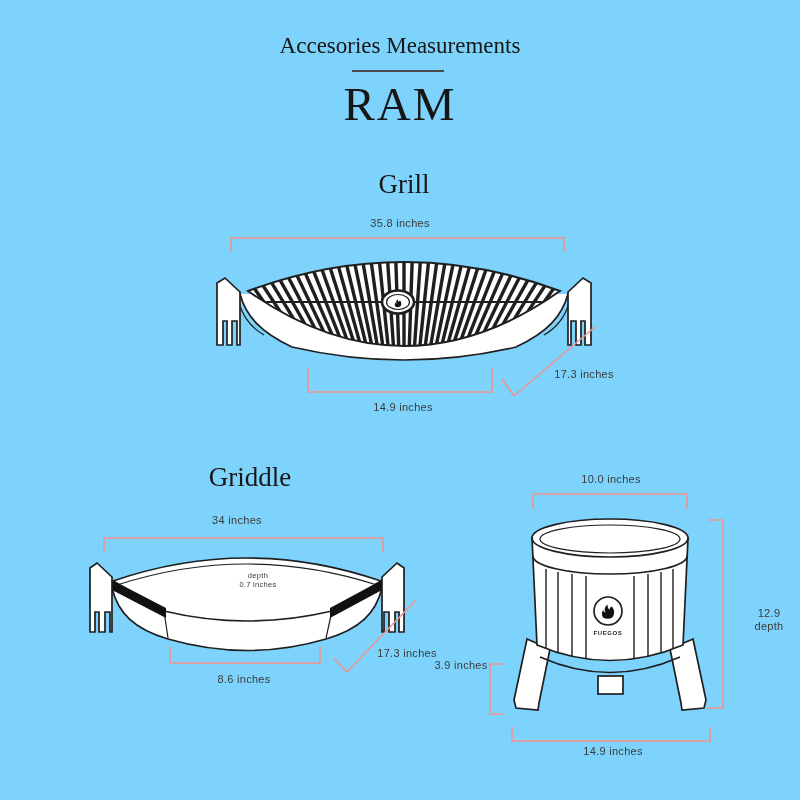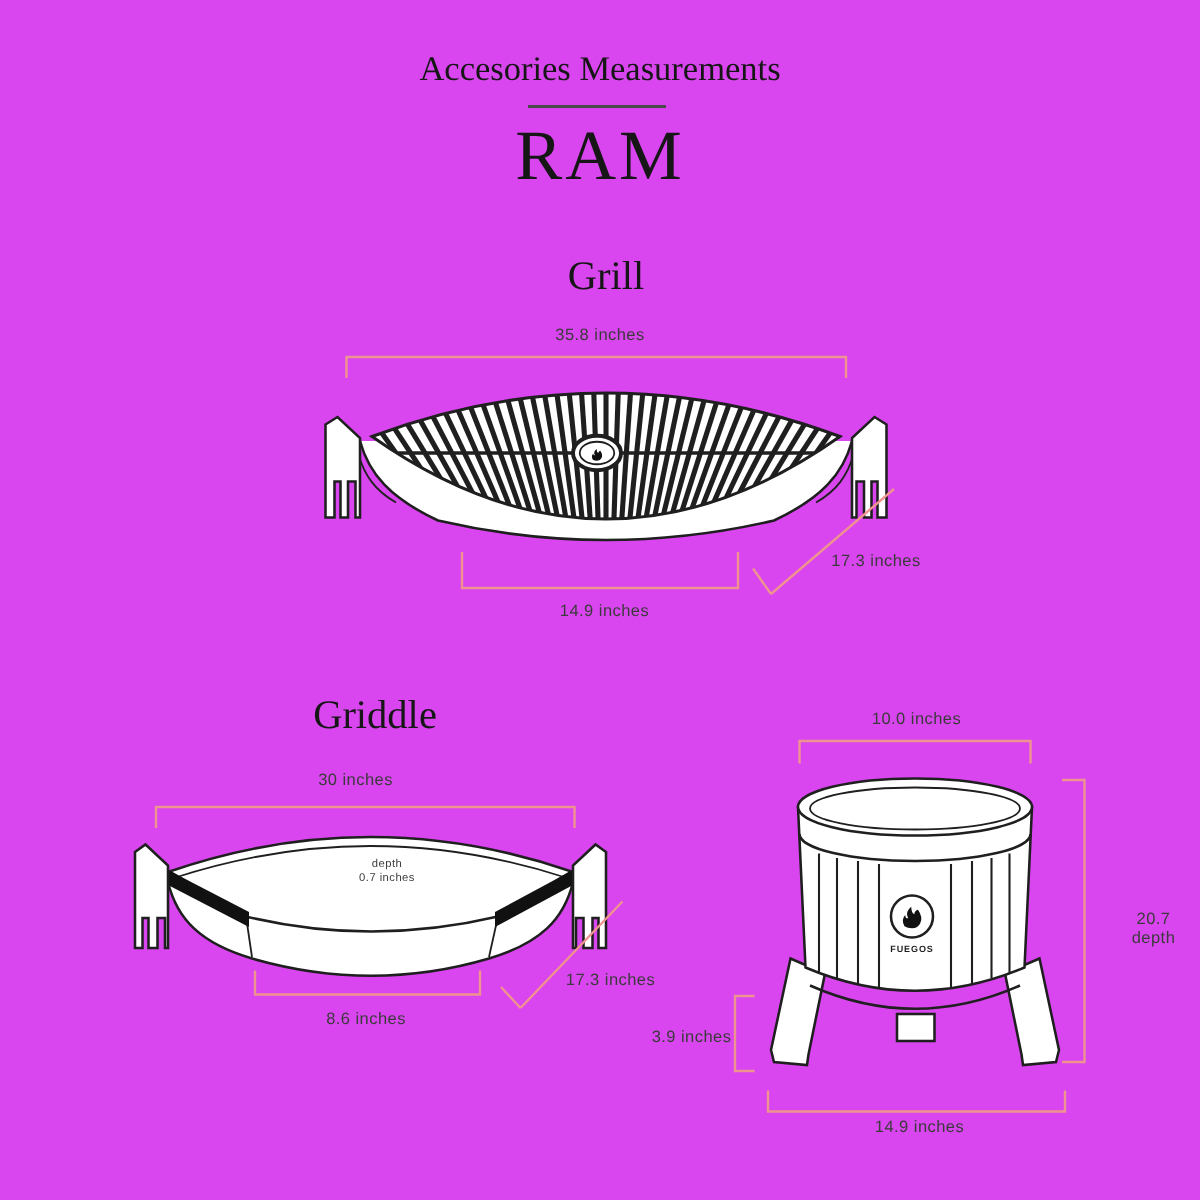--- a/index.html
+++ b/index.html
@@ -1,16 +1,16 @@
 <!DOCTYPE html>
 <html><head>
 <meta charset="utf-8">
 <style>
   html,body{margin:0;padding:0;background:#fff;}
-  #stage{position:relative;width:800px;height:800px;background:#d946ef;overflow:hidden;
+  #stage{position:relative;width:800px;height:800px;background:#7dd3fc;overflow:hidden;
          font-family:"Liberation Sans",sans-serif;}
   #art{position:absolute;left:0;top:0;width:800px;height:800px;}
   .lbl{position:absolute;transform:translate(-50%,-50%);color:#3b3b3b;
        font-family:"Liberation Sans",sans-serif;letter-spacing:.3px;white-space:nowrap;
        text-align:center;line-height:1.2;}
   .title{position:absolute;transform:translate(-50%,-50%);color:#161616;
          font-family:"Liberation Serif","DejaVu Serif",serif;font-weight:400;white-space:nowrap;}
   .hdr{font-weight:400;}
   .divider{position:absolute;background:#4a4a4a;height:1.5px;}
   .two-line span{display:block;margin-left:24px;}
@@ -152,29 +152,29 @@
   <div class="title hdr" style="left:400px;top:46px;font-size:23px;">Accesories Measurements</div>
   <div class="divider" style="left:352px;top:70px;width:92px;"></div>
   <div class="title" style="left:400px;top:104px;font-size:47px;letter-spacing:2px;">RAM</div>
 
   <div class="title" style="left:404px;top:184px;font-size:27px;">Grill</div>
   <div class="lbl" style="left:400px;top:224px;font-size:11px;">35.8 inches</div>
   <div class="lbl" style="left:584px;top:375px;font-size:11px;">17.3 inches</div>
   <div class="lbl" style="left:403px;top:408px;font-size:11px;">14.9 inches</div>
 
   <div class="title" style="left:250px;top:477px;font-size:27px;">Griddle</div>
-  <div class="lbl" style="left:237px;top:521px;font-size:11px;">30 inches</div>
+  <div class="lbl" style="left:237px;top:521px;font-size:11px;">34 inches</div>
   <div class="lbl two-line" style="left:246px;top:580px;font-size:7.5px;">
     <span>depth</span>
     <span>0.7 inches</span>
   </div>
   <div class="lbl" style="left:407px;top:654px;font-size:11px;">17.3 inches</div>
   <div class="lbl" style="left:244px;top:680px;font-size:11px;text-align:right;">8.6 inches</div>
 
   <div class="lbl" style="left:611px;top:480px;font-size:11px;">10.0 inches</div>
   <div class="lbl two-line" style="left:757px;top:620px;font-size:11px;">
-    <span>20.7</span>
+    <span>12.9</span>
     <span>depth</span>
   </div>
-  <div class="lbl" style="left:461px;top:692px;font-size:11px;">3.9 inches</div>
+  <div class="lbl" style="left:461px;top:666px;font-size:11px;">3.9 inches</div>
   <div class="lbl" style="left:613px;top:752px;font-size:11px;">14.9 inches</div>
   <div class="lbl" style="left:608px;top:634px;font-size:6px;font-weight:bold;letter-spacing:.6px;color:#1f1f1f;">FUEGOS</div>
 </div>
 
 </body></html>

